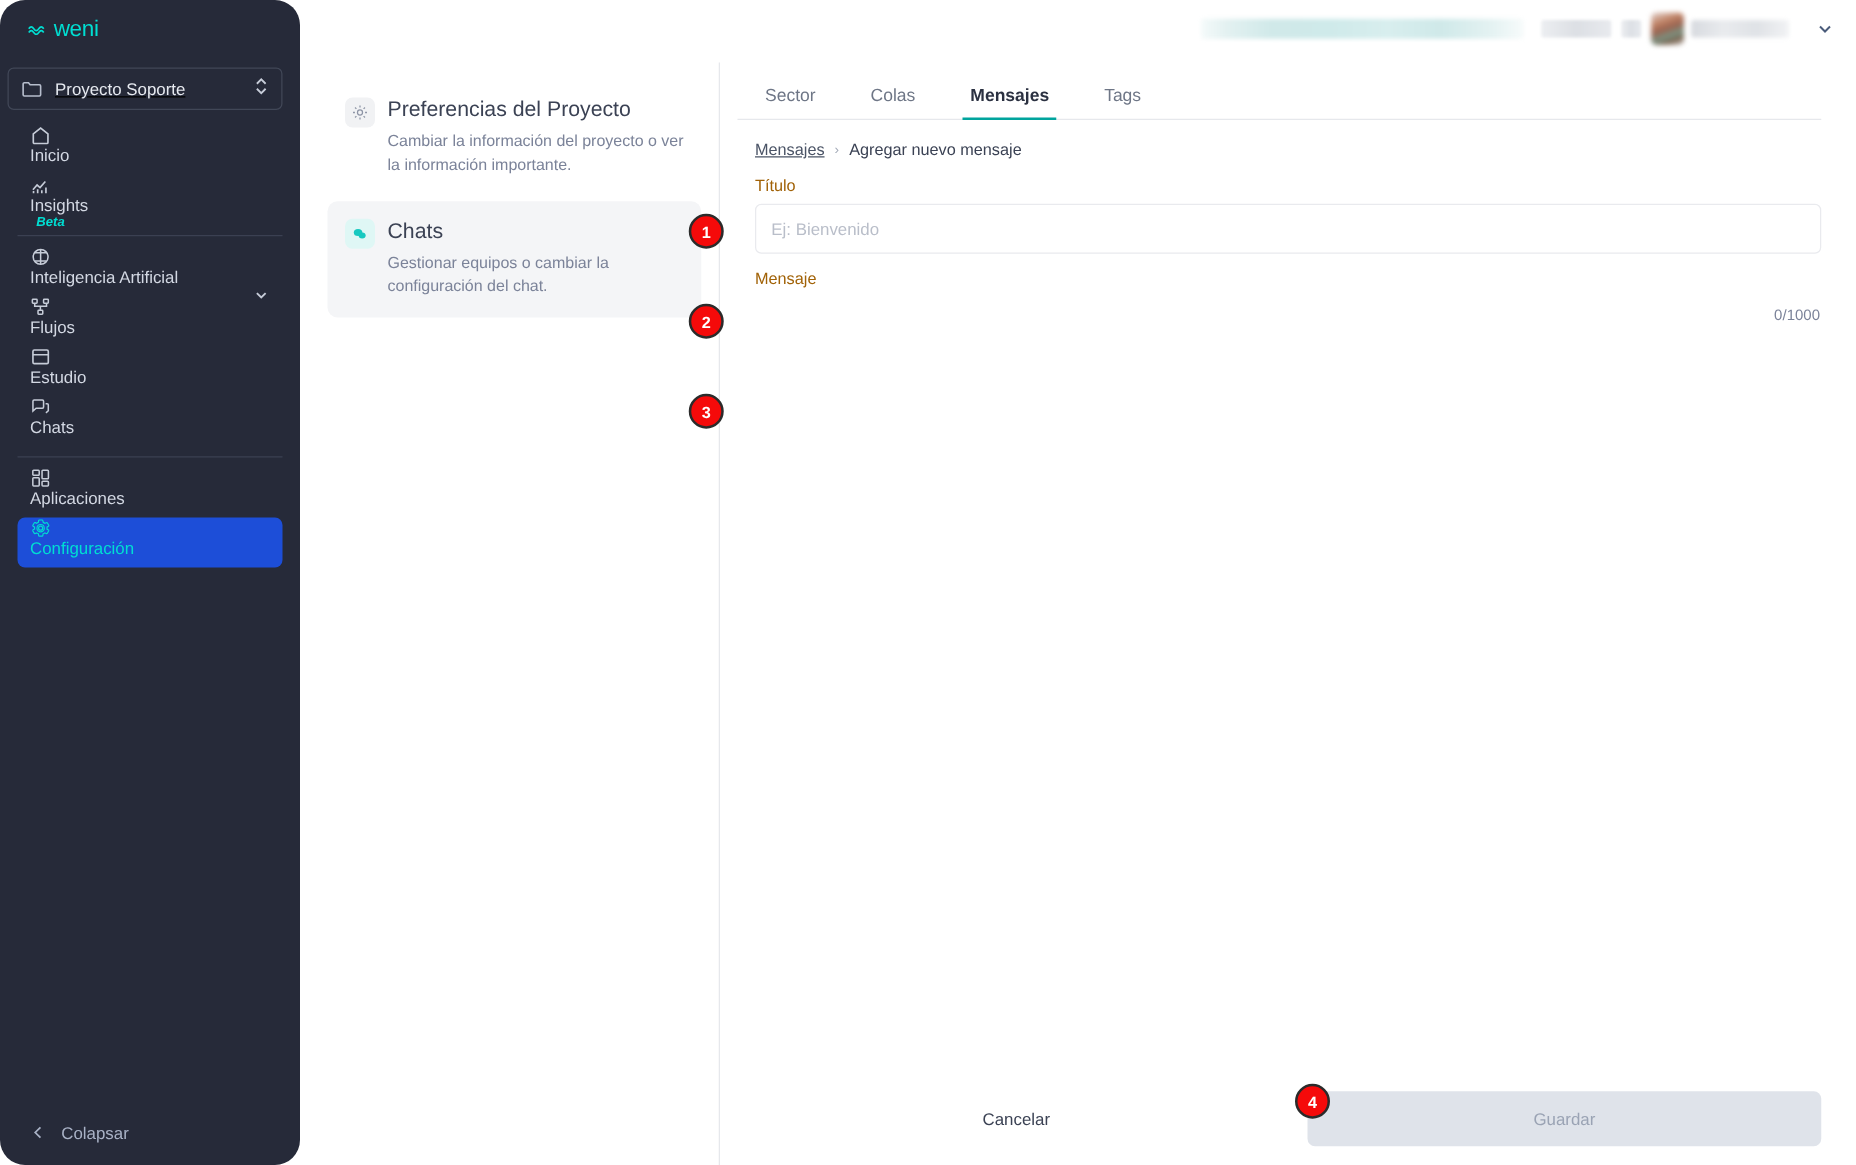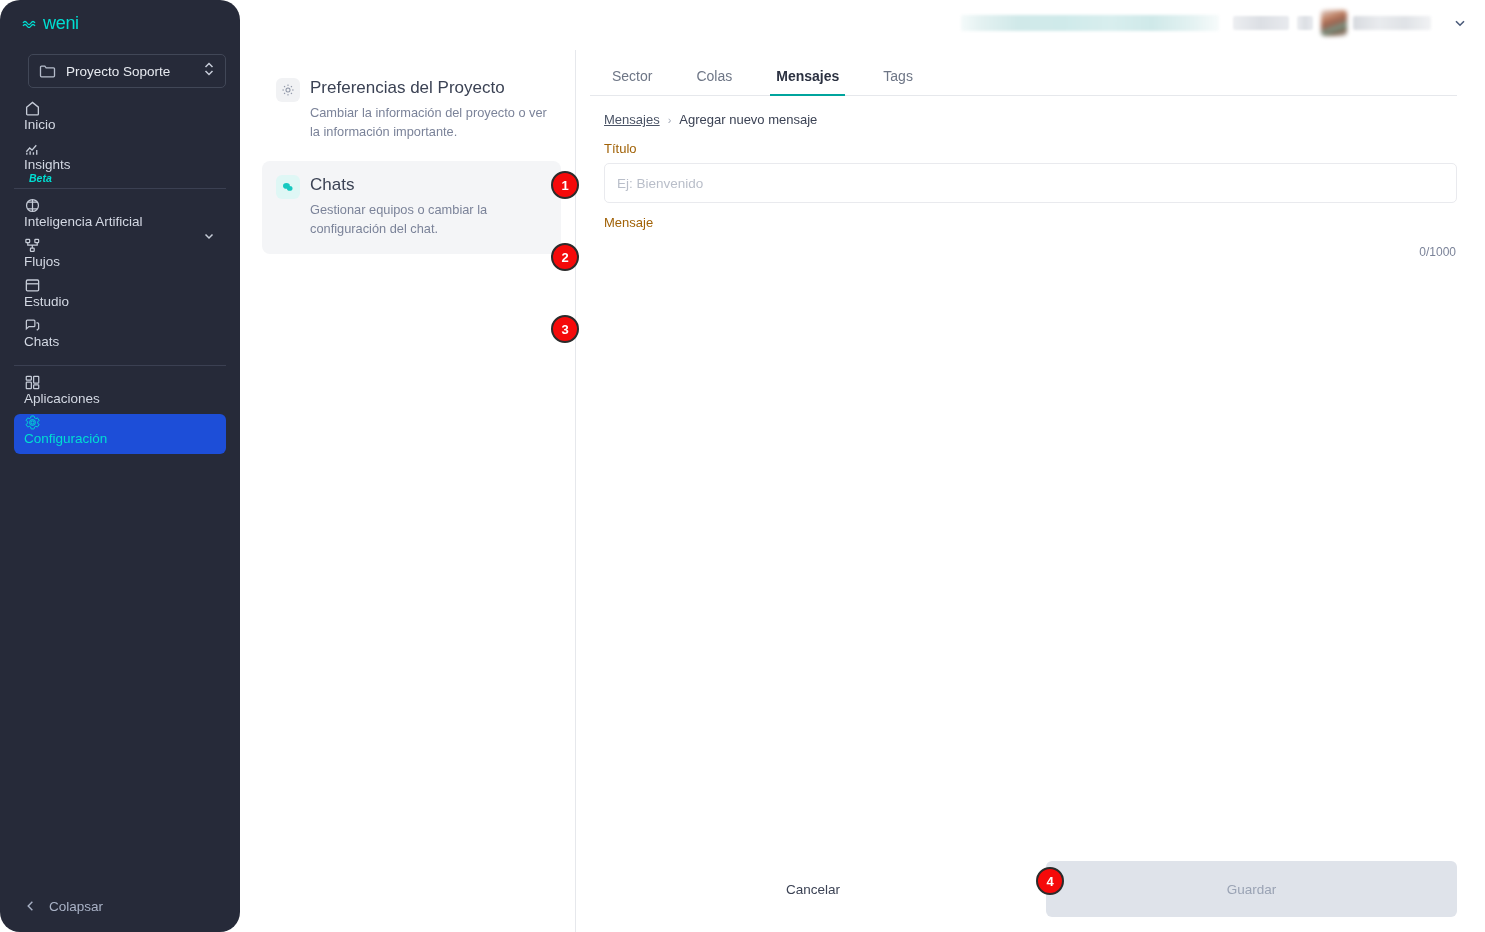--- a/index.html
+++ b/index.html
@@ -24,24 +24,25 @@
   .logo-row { height: 46px; display: flex; align-items: center; padding-left: 22px; }
   .logo-mark {
     display: inline-block; color: #00DED2; font-size: 13px;
     letter-spacing: -1px; margin-right: 3px; line-height: 1;
   }
   .logo-text {
     color: #00DED2; font-size: 18px; font-weight: 400;
     letter-spacing: -0.3px; line-height: 1;
   }
   .project-select {
-    margin: 8px 14px 0 28px; height: 34px;
+    margin: 8px 14px 0 6px; height: 34px;
     border: 1px solid #414757; border-radius: 5px;
     display: flex; align-items: center; padding: 0 10px 0 10px;
     cursor: pointer;
+    text-decoration: underline;
   }
   .project-select .folder { margin-right: 10px; display:flex; }
   .project-name {
     color: #E7EAF0; font-size: 13.5px; flex: 1;
     white-space: nowrap; overflow: hidden; text-overflow: ellipsis;
   }
   .nav { margin-top: 12px; }
   .nav-item {
     height: 40px; display: flex; align-items: flex-start;
     margin: 0 14px; padding: 0 10px; border-radius: 6px;
@@ -161,21 +162,21 @@
   .actions {
     position: absolute; left: 14px; right: 28px; bottom: 15px;
     display: flex; align-items: center;
   }
   .btn-cancel {
     background: none; border: none; font-size: 13.5px; color: #3B4254;
     cursor: pointer; font-family: "Liberation Sans", sans-serif;
     padding: 10px 16px; flex: 0 0 auto; margin-left: 180px;
   }
   .btn-save {
-    flex: 1; margin-left: 190px; height: 56px; border: none; border-radius: 6px;
+    flex: 1; margin-left: 190px; height: 44px; border: none; border-radius: 6px;
     background: #DFE3EA; color: #9AA3B4; font-size: 13.5px;
     font-family: "Liberation Sans", sans-serif; cursor: not-allowed;
   }
 
   
   .badge {
     position: absolute; width: 28px; height: 28px; border-radius: 50%;
     background: #F50A0A; border: 2px solid #2B2B2B;
     color: #fff; font-size: 13px; font-weight: 700;
     display: flex; align-items: center; justify-content: center;

